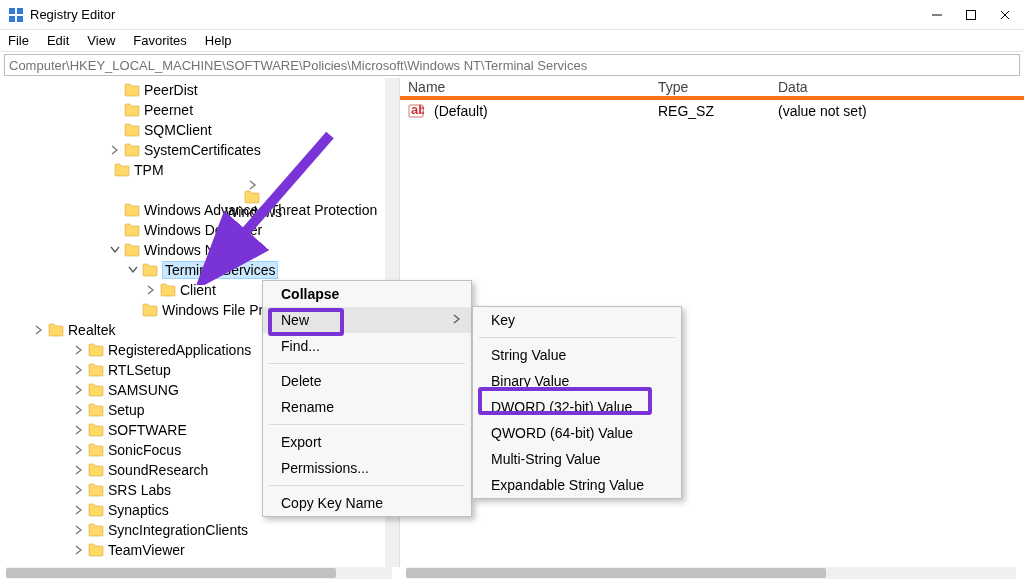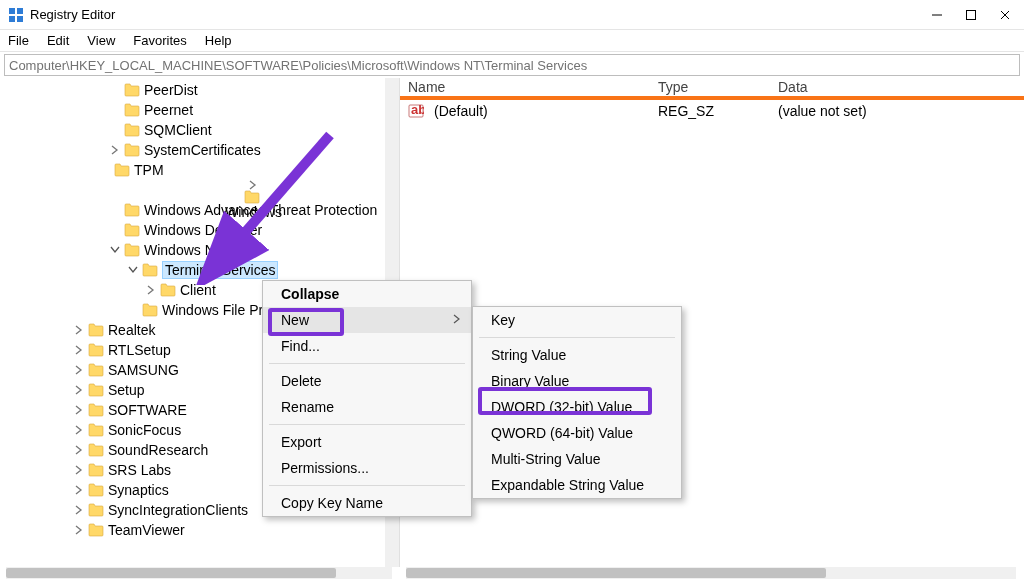--- a/index.html
+++ b/index.html
@@ -199,30 +199,41 @@
             </svg></span>
           <span class="node-label">Client</span>
         </div>
         <div class="node" style="padding-left: 126px;">
           <span class="expander"></span>
           <span class="folder-icon"><svg viewBox="0 0 16 14">
               <path d="M1 3 L1 12 Q1 13 2 13 L14 13 Q15 13 15 12 L15 4 Q15 3 14 3 L7 3 L6 1 L2 1 Q1 1 1 2 Z" fill="#ffd868" stroke="#d9a93c" stroke-width="0.6"></path>
             </svg></span>
           <span class="node-label">Windows File Pro</span>
         </div>
-        <div class="node" style="padding-left: 72px;">
+        <div class="node" style="padding-left: 32px;">
           <span class="expander">
             <svg width="10" height="10">
               <path d="M2 1 L7 5 L2 9" fill="none" stroke="#777" stroke-width="1.3"></path>
             </svg>
           </span>
           <span class="folder-icon"><svg viewBox="0 0 16 14">
               <path d="M1 3 L1 12 Q1 13 2 13 L14 13 Q15 13 15 12 L15 4 Q15 3 14 3 L7 3 L6 1 L2 1 Q1 1 1 2 Z" fill="#ffd868" stroke="#d9a93c" stroke-width="0.6"></path>
             </svg></span>
           <span class="node-label">Realtek</span>
+        </div>
+        <div class="node" style="padding-left: 72px;">
+          <span class="expander">
+            <svg width="10" height="10">
+              <path d="M2 1 L7 5 L2 9" fill="none" stroke="#777" stroke-width="1.3"></path>
+            </svg>
+          </span>
+          <span class="folder-icon"><svg viewBox="0 0 16 14">
+              <path d="M1 3 L1 12 Q1 13 2 13 L14 13 Q15 13 15 12 L15 4 Q15 3 14 3 L7 3 L6 1 L2 1 Q1 1 1 2 Z" fill="#ffd868" stroke="#d9a93c" stroke-width="0.6"></path>
+            </svg></span>
+          <span class="node-label">RegisteredApplications</span>
         </div>
         <div class="node" style="padding-left: 72px;">
           <span class="expander">
             <svg width="10" height="10">
               <path d="M2 1 L7 5 L2 9" fill="none" stroke="#777" stroke-width="1.3"></path>
             </svg>
           </span>
           <span class="folder-icon"><svg viewBox="0 0 16 14">
               <path d="M1 3 L1 12 Q1 13 2 13 L14 13 Q15 13 15 12 L15 4 Q15 3 14 3 L7 3 L6 1 L2 1 Q1 1 1 2 Z" fill="#ffd868" stroke="#d9a93c" stroke-width="0.6"></path>
             </svg></span>

